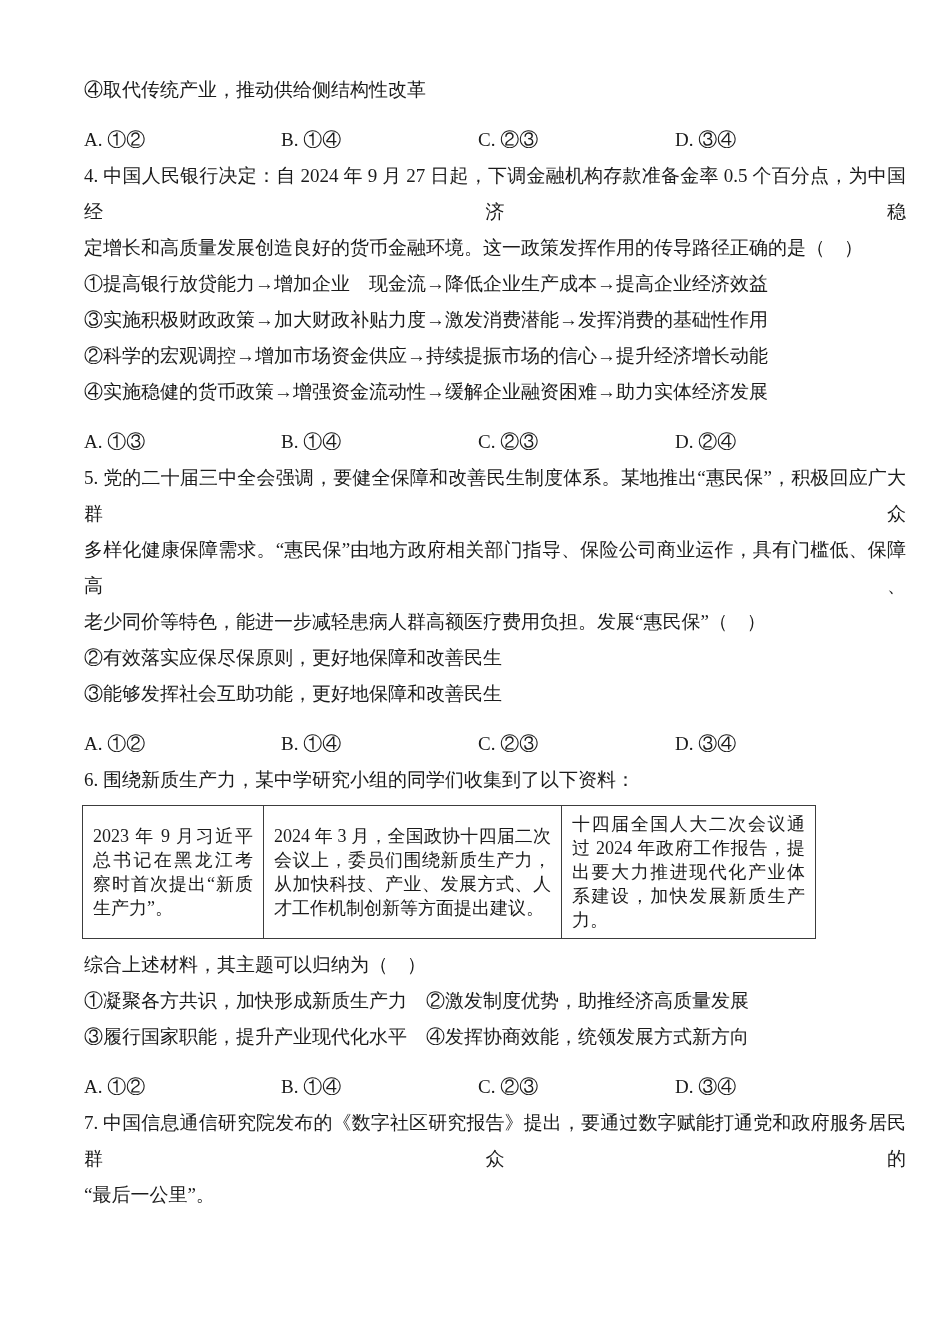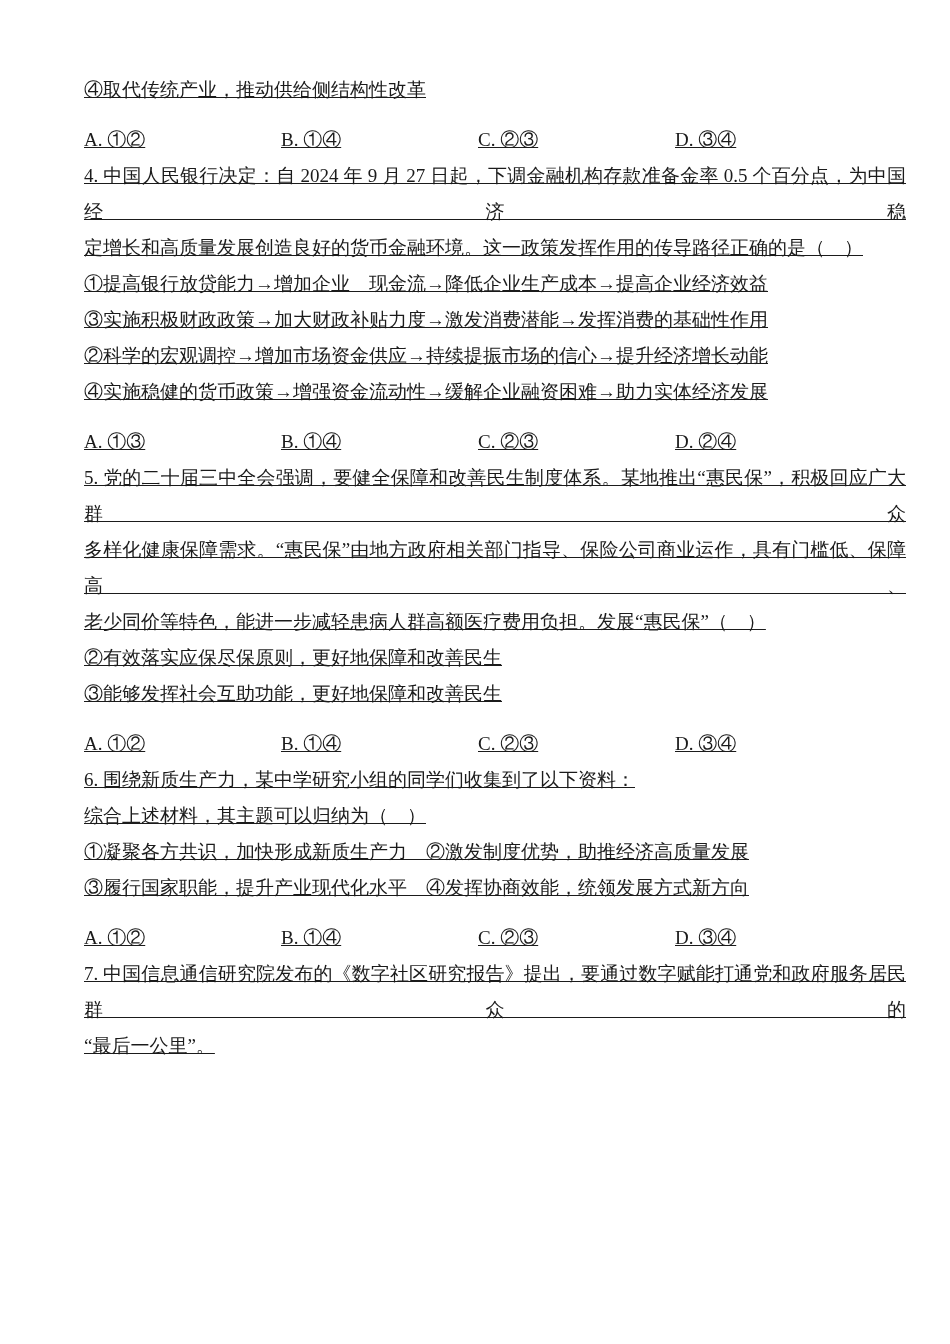--- a/index.html
+++ b/index.html
@@ -10,21 +10,20 @@
   body {
     width: 950px;
     height: 1344px;
     overflow: hidden;
     font-family: "Liberation Serif", "DejaVu Serif", serif;
     font-size: 19px;
     color: #1b1b1b;
   }
   .doc {
     padding: 72px 44px 0 84px;
-    text-decoration: underline;
   }
   .line {
     line-height: 36px;
     min-height: 36px;
     white-space: pre-wrap;
     text-align: justify;
   }
   
   .jfull {
     text-align: justify;
@@ -96,20 +95,29 @@
   <div class="line">②有效落实应保尽保原则，更好地保障和改善民生</div>
   <div class="line">③能够发挥社会互助功能，更好地保障和改善民生</div>
   <div class="opts">
     <span class="opt">A. ①②</span>
     <span class="opt">B. ①④</span>
     <span class="opt">C. ②③</span>
     <span class="opt">D. ③④</span>
   </div>
 
   <div class="line">6. 围绕新质生产力，某中学研究小组的同学们收集到了以下资料：</div>
+  <table class="materials">
+    <tbody>
+      <tr>
+        <td class="c1">2023 年 9 月习近平总书记在黑龙江考察时首次提出“新质生产力”。</td>
+        <td class="c2">2024 年 3 月，全国政协十四届二次会议上，委员们围绕新质生产力，从加快科技、产业、发展方式、人才工作机制创新等方面提出建议。</td>
+        <td class="c3">十四届全国人大二次会议通过 2024 年政府工作报告，提出要大力推进现代化产业体系建设，加快发展新质生产力。</td>
+      </tr>
+    </tbody>
+  </table>
   <div class="line">综合上述材料，其主题可以归纳为（　）</div>
   <div class="line">①凝聚各方共识，加快形成新质生产力　②激发制度优势，助推经济高质量发展</div>
   <div class="line">③履行国家职能，提升产业现代化水平　④发挥协商效能，统领发展方式新方向</div>
   <div class="opts">
     <span class="opt">A. ①②</span>
     <span class="opt">B. ①④</span>
     <span class="opt">C. ②③</span>
     <span class="opt">D. ③④</span>
   </div>
 

